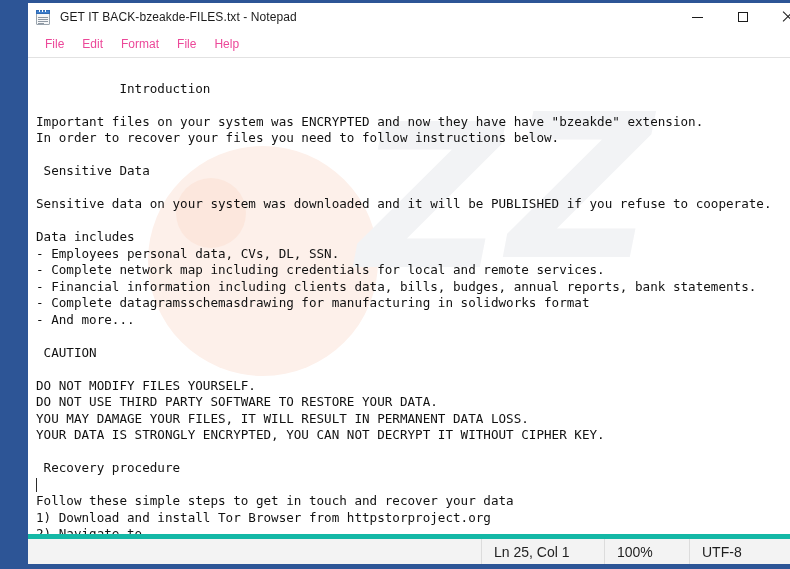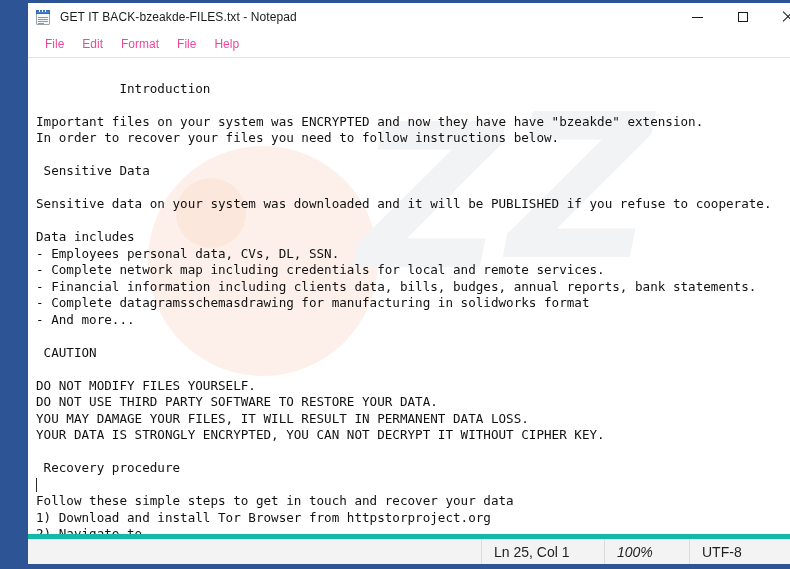--- a/index.html
+++ b/index.html
@@ -258,21 +258,21 @@
   }
   .status-spacer { flex: 1; }
   .status-cell {
     display: flex;
     align-items: center;
     padding: 0 12px;
     border-left: 1px solid #dcdcdc;
     white-space: nowrap;
   }
   .status-cell.ln { min-width: 98px; }
-  .status-cell.zoom { min-width: 60px; font-style: italic; }
+  .status-cell.zoom { min-width: 60px; }
   .status-cell.eol { min-width: 120px; }
   .status-cell.enc { min-width: 96px; }
   .grip {
     position: absolute;
     right: 3px; bottom: 3px;
     width: 10px; height: 10px;
   }
   .grip i {
     position: absolute;
     width: 2px; height: 2px;

